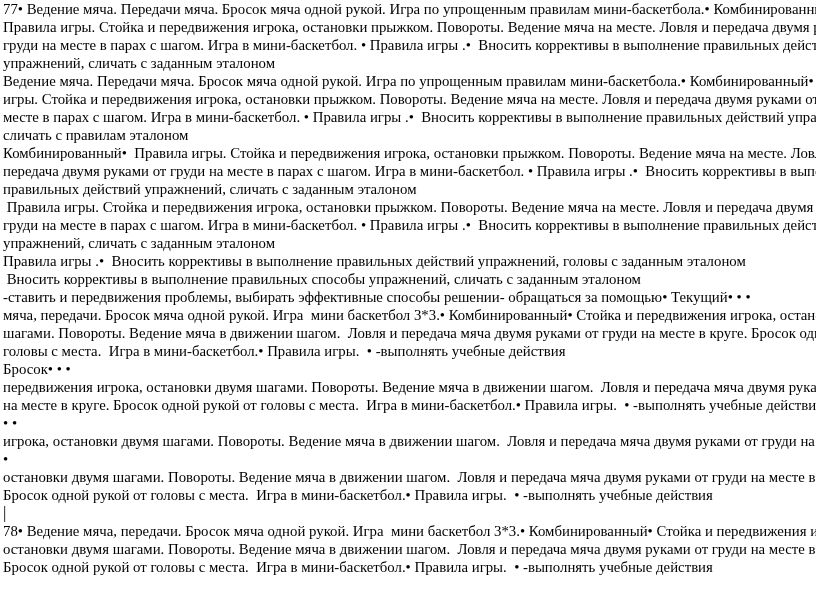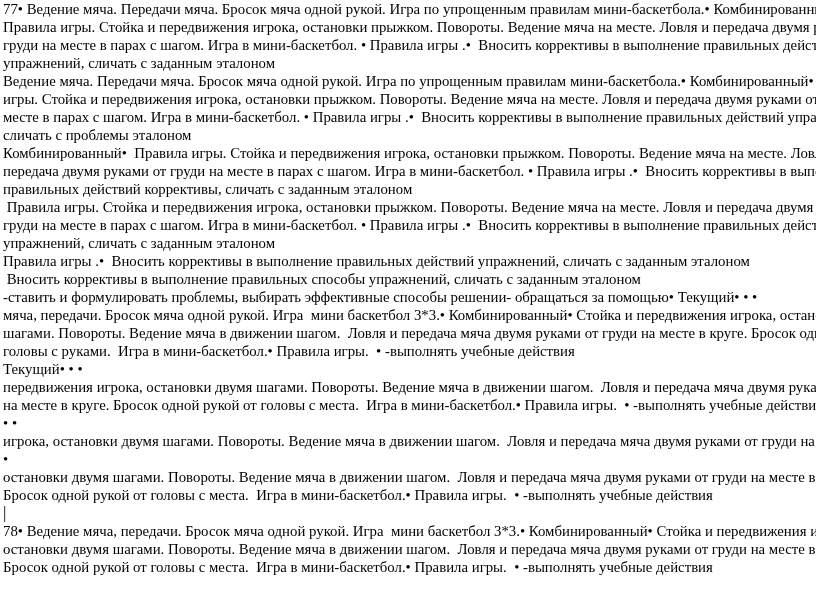--- a/index.html
+++ b/index.html
@@ -34,34 +34,34 @@
 <body>
 
 <div class="page">
   <div class="ln">77• Ведение мяча. Передачи мяча. Бросок мяча одной рукой. Игра по упрощенным правилам мини-баскетбола.• Комбинированный•</div>
   <div class="ln">Правила игры. Стойка и передвижения игрока, остановки прыжком. Повороты. Ведение мяча на месте. Ловля и передача двумя руками от</div>
   <div class="ln">груди на месте в парах с шагом. Игра в мини-баскетбол. • Правила игры .•  Вносить коррективы в выполнение правильных действий</div>
   <div class="ln">упражнений, сличать с заданным эталоном</div>
   <div class="ln">Ведение мяча. Передачи мяча. Бросок мяча одной рукой. Игра по упрощенным правилам мини-баскетбола.• Комбинированный•  Правила</div>
   <div class="ln">игры. Стойка и передвижения игрока, остановки прыжком. Повороты. Ведение мяча на месте. Ловля и передача двумя руками от груди на</div>
   <div class="ln">месте в парах с шагом. Игра в мини-баскетбол. • Правила игры .•  Вносить коррективы в выполнение правильных действий упражнений,</div>
-  <div class="ln">сличать с проблемы эталоном</div>
+  <div class="ln">сличать с правилам эталоном</div>
   <div class="ln">Комбинированный•  Правила игры. Стойка и передвижения игрока, остановки прыжком. Повороты. Ведение мяча на месте. Ловля и</div>
   <div class="ln">передача двумя руками от груди на месте в парах с шагом. Игра в мини-баскетбол. • Правила игры .•  Вносить коррективы в выполнение</div>
-  <div class="ln">правильных действий коррективы, сличать с заданным эталоном</div>
+  <div class="ln">правильных действий упражнений, сличать с заданным эталоном</div>
   <div class="ln"> Правила игры. Стойка и передвижения игрока, остановки прыжком. Повороты. Ведение мяча на месте. Ловля и передача двумя руками от</div>
   <div class="ln">груди на месте в парах с шагом. Игра в мини-баскетбол. • Правила игры .•  Вносить коррективы в выполнение правильных действий</div>
   <div class="ln">упражнений, сличать с заданным эталоном</div>
-  <div class="ln">Правила игры .•  Вносить коррективы в выполнение правильных действий упражнений, сличать с заданным эталоном</div>
+  <div class="ln">Правила игры .•  Вносить коррективы в выполнение правильных действий упражнений, головы с заданным эталоном</div>
   <div class="ln"> Вносить коррективы в выполнение правильных способы упражнений, сличать с заданным эталоном</div>
-  <div class="ln">-ставить и формулировать проблемы, выбирать эффективные способы решении- обращаться за помощью• Текущий• • •</div>
+  <div class="ln">-ставить и передвижения проблемы, выбирать эффективные способы решении- обращаться за помощью• Текущий• • •</div>
   <div class="ln">мяча, передачи. Бросок мяча одной рукой. Игра  мини баскетбол 3*3.• Комбинированный• Стойка и передвижения игрока, остановки двумя</div>
   <div class="ln">шагами. Повороты. Ведение мяча в движении шагом.  Ловля и передача мяча двумя руками от груди на месте в круге. Бросок одной рукой от</div>
-  <div class="ln">головы с руками.  Игра в мини-баскетбол.• Правила игры.  • -выполнять учебные действия</div>
-  <div class="ln">Текущий• • •</div>
+  <div class="ln">головы с места.  Игра в мини-баскетбол.• Правила игры.  • -выполнять учебные действия</div>
+  <div class="ln">Бросок• • •</div>
   <div class="ln">передвижения игрока, остановки двумя шагами. Повороты. Ведение мяча в движении шагом.  Ловля и передача мяча двумя руками от груди</div>
   <div class="ln">на месте в круге. Бросок одной рукой от головы с места.  Игра в мини-баскетбол.• Правила игры.  • -выполнять учебные действия</div>
   <div class="ln">• •</div>
   <div class="ln">игрока, остановки двумя шагами. Повороты. Ведение мяча в движении шагом.  Ловля и передача мяча двумя руками от груди на месте в</div>
   <div class="ln">•</div>
   <div class="ln">остановки двумя шагами. Повороты. Ведение мяча в движении шагом.  Ловля и передача мяча двумя руками от груди на месте в круге.</div>
   <div class="ln">Бросок одной рукой от головы с места.  Игра в мини-баскетбол.• Правила игры.  • -выполнять учебные действия</div>
   <div class="ln caret">|</div>
   <div class="ln">78• Ведение мяча, передачи. Бросок мяча одной рукой. Игра  мини баскетбол 3*3.• Комбинированный• Стойка и передвижения игрока,</div>
   <div class="ln">остановки двумя шагами. Повороты. Ведение мяча в движении шагом.  Ловля и передача мяча двумя руками от груди на месте в круге.</div>

